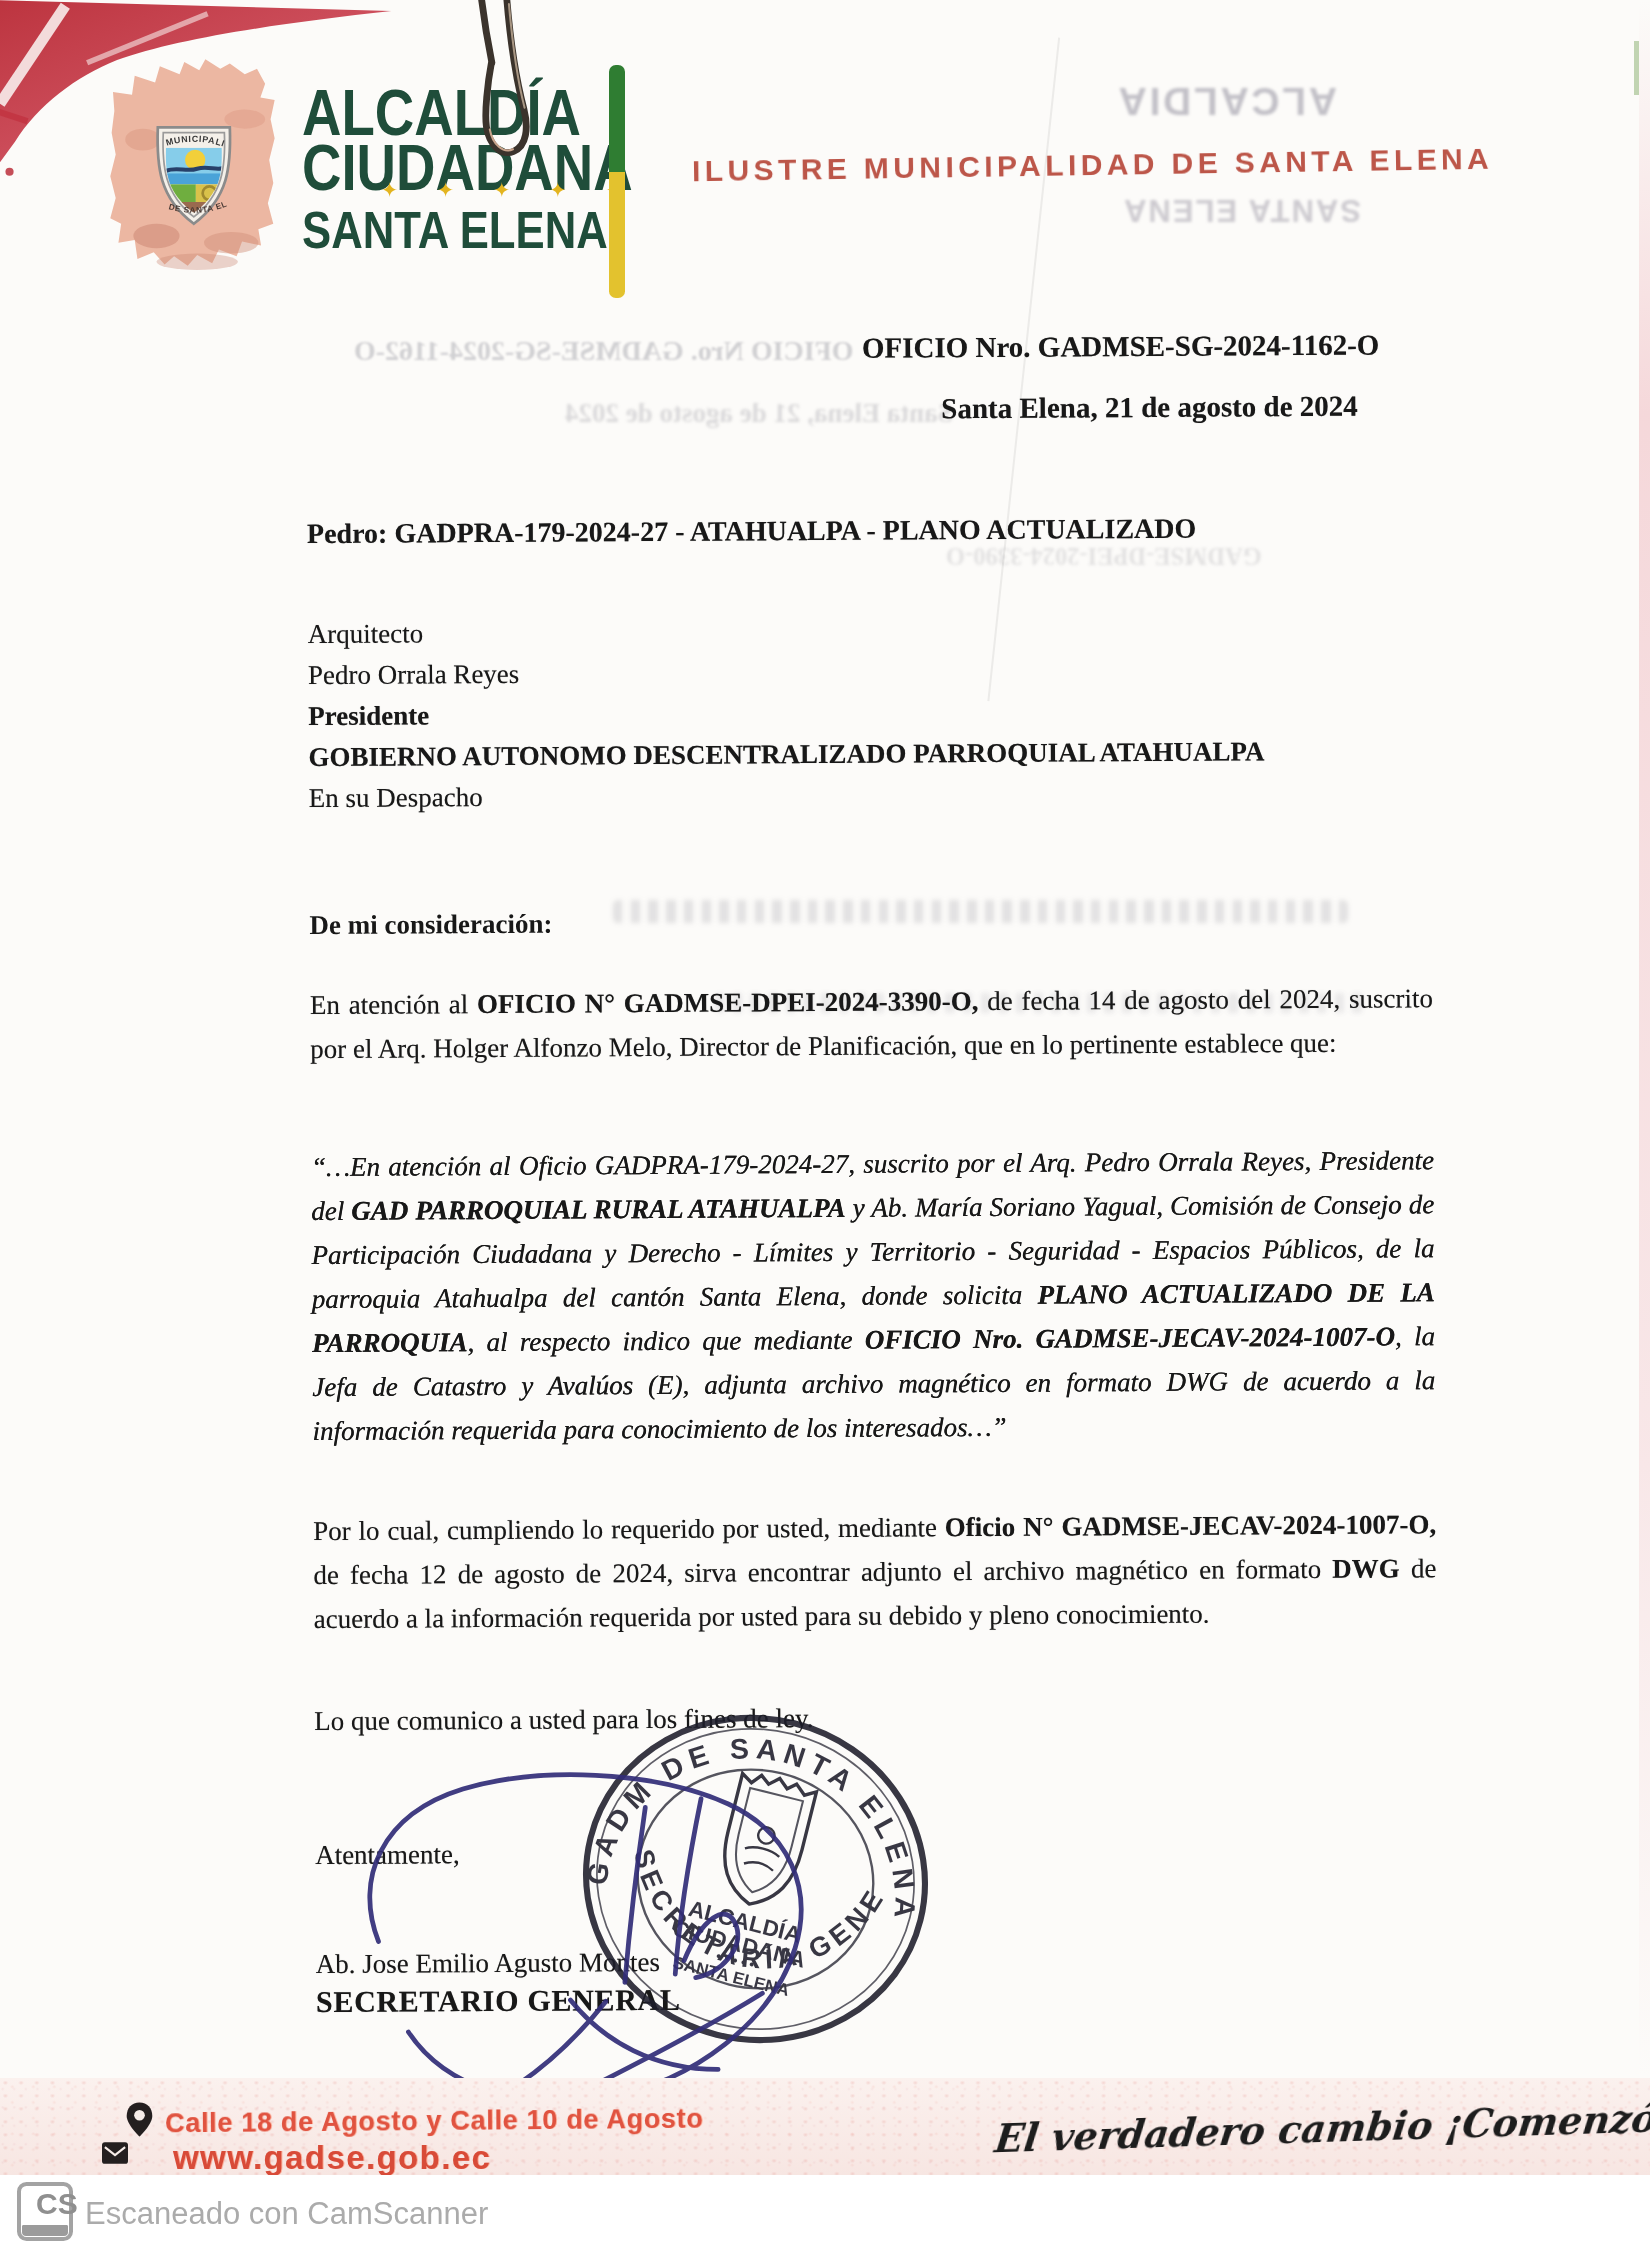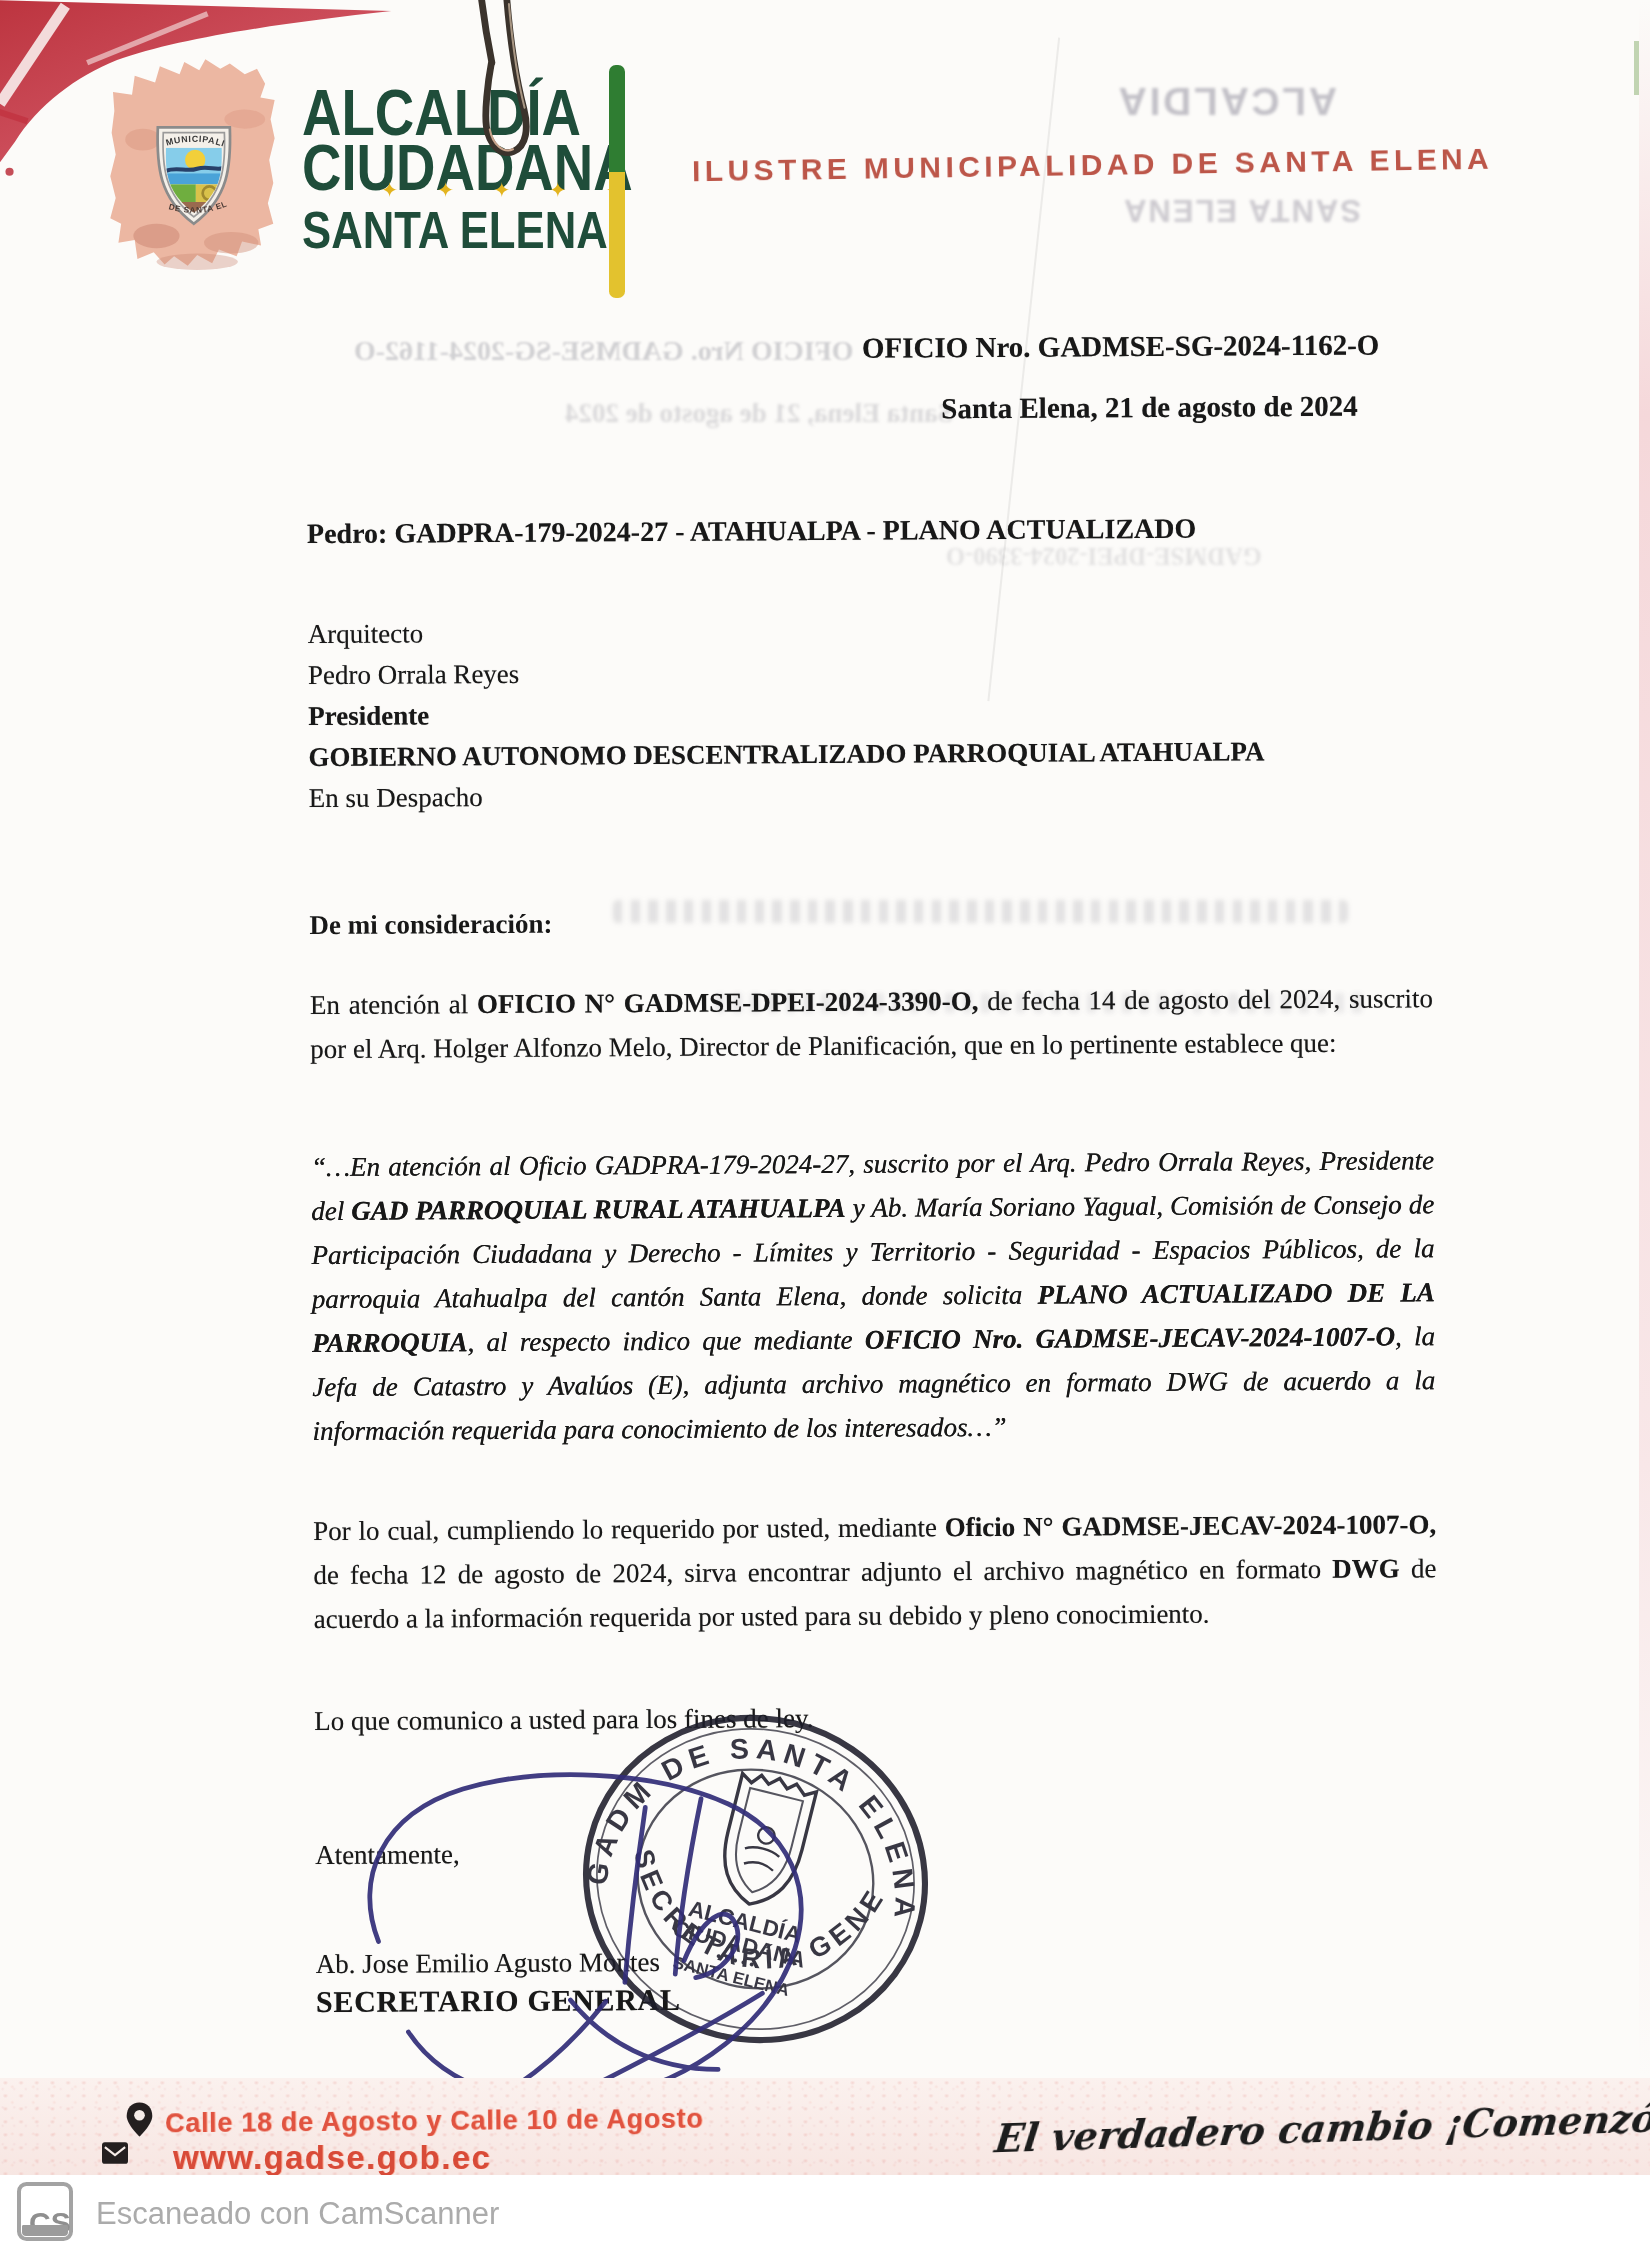--- a/index.html
+++ b/index.html
@@ -46,22 +46,22 @@
         transform:rotate(-.5deg);text-shadow:1px 0 0 rgba(255,130,95,.55);}
   .web{font-family:"Liberation Sans",sans-serif;font-weight:700;color:#d84b38;
        font-size:33px;letter-spacing:1.4px;filter:blur(0.7px);white-space:nowrap;
        text-shadow:1px 0 0 rgba(255,120,85,.5);}
   .slogan{font-family:"DejaVu Serif",serif;font-style:italic;font-weight:700;
           font-size:38px;color:#1d1d1d;white-space:nowrap;
           transform:rotate(-1.8deg) skewX(-9deg);filter:blur(0.2px);}
   .whitestrip{background:#ffffff;}
   .cs-badge{width:56px;height:59px;border:4.8px solid #a3a3a3;border-radius:9.5px;
             box-sizing:border-box;background:#fff;position:relative;}
-  .cs-badge .cs-t{position:absolute;top:1.4px;left:8px;right:0;text-align:center;
-            font-family:"Liberation Sans",sans-serif;font-weight:700;font-size:30px;color:#8f8f8f;margin-top:19px;}
+  .cs-badge .cs-t{position:absolute;top:1.4px;left:15px;right:0;text-align:center;
+            font-family:"Liberation Sans",sans-serif;font-weight:700;font-size:30px;color:#8f8f8f;}
   .cs-badge .cs-bar{position:absolute;left:1.4px;right:1.4px;bottom:1.4px;height:11px;
             background:#9b9b9b;border-radius:1.4px 1.4px 4.1px 4.1px;}
   .cs-caption{font-family:"Liberation Sans",sans-serif;font-size:31px;color:#ababab;white-space:nowrap;}
   .edge-pink{background:linear-gradient(rgba(236,170,180,.0),rgba(232,150,160,.35) 20%,
              rgba(236,170,180,.25) 70%,rgba(236,170,180,0));}
 </style>
 </head>
 <body>
 
 <div class="page">
@@ -228,19 +228,19 @@
   </svg>
   <div class="abs web ni" style="left:165px;top:2139px;margin-left:8px;">www.gadse.gob.ec</div>
 
   <div class="abs slogan ni" style="left:995px;top:2106px;">El verdadero cambio ¡Comenzó!</div>
 
   <div class="abs whitestrip ni" style="left:0;top:2175px;width:1650px;height:75px;"></div>
   <div class="abs cs-badge ni" style="left:17px;top:2182px;">
     <div class="cs-t">CS</div>
     <div class="cs-bar"></div>
   </div>
-  <div class="abs cs-caption ni" style="left:96px;top:2196px;text-align:center;">Escaneado con CamScanner</div>
+  <div class="abs cs-caption ni" style="left:85px;top:2196px;text-align:center;">Escaneado con CamScanner</div>
 
   <div class="abs edge-pink ni" style="left:1639px;top:0;width:11px;height:2078px;"></div>
   <div class="abs ni" style="left:1634px;top:41px;width:5.4px;height:54px;background:#7aa55a;opacity:.45;"></div>
 
 </div>
 
 
 </body></html>

